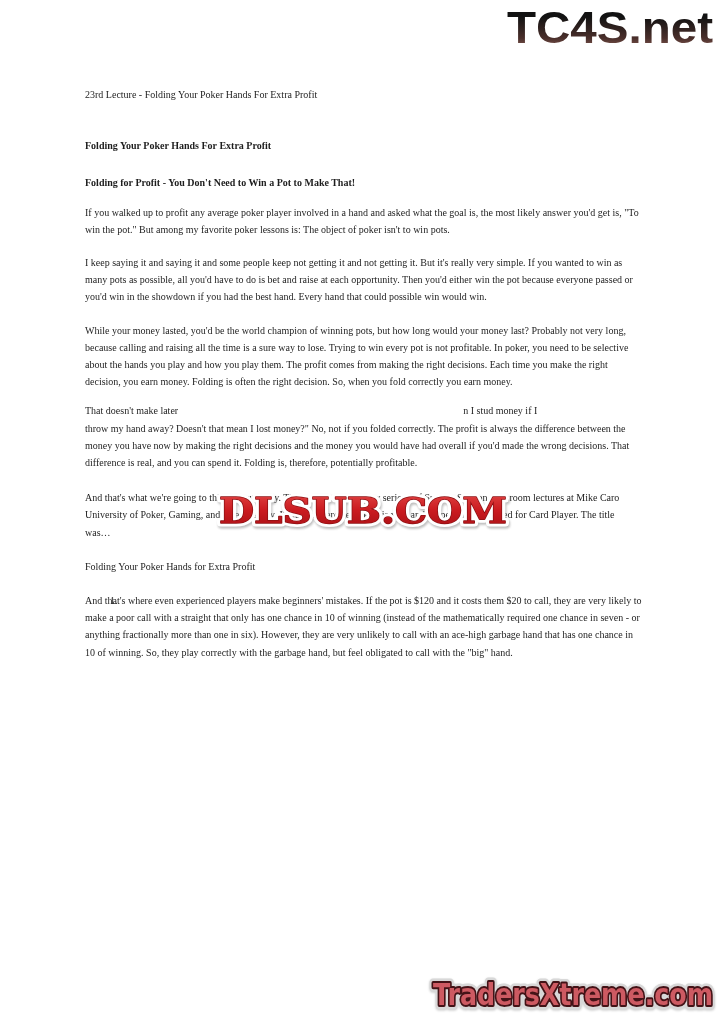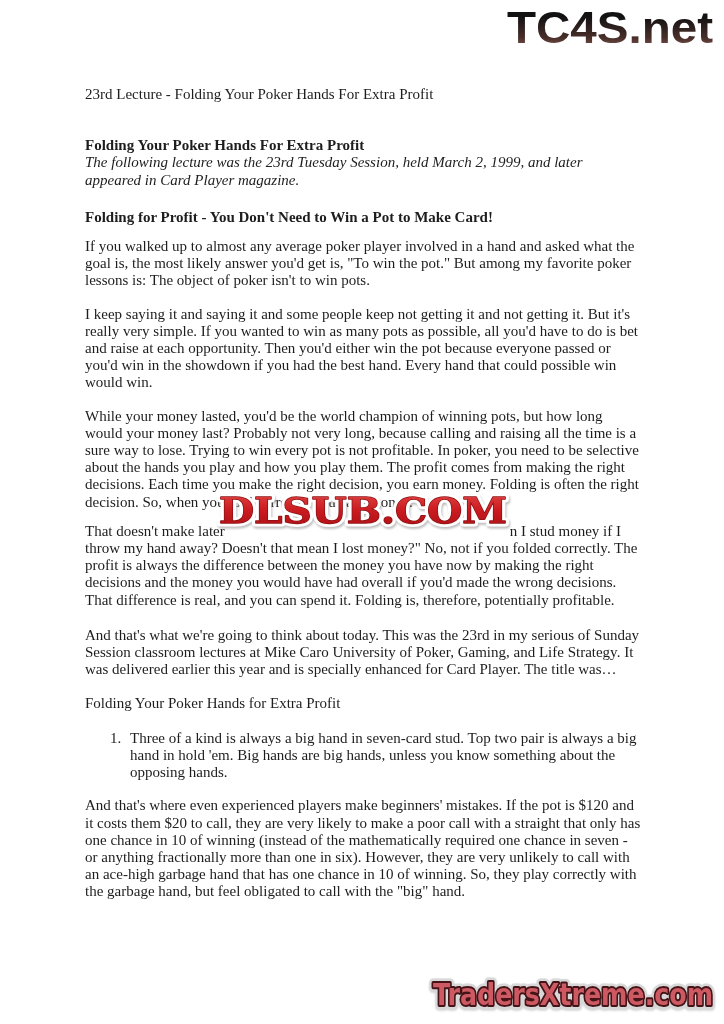--- a/index.html
+++ b/index.html
@@ -8,21 +8,21 @@
     width:724px; height:1024px;
     background:#ffffff;
     font-family:"Liberation Serif", serif;
     color:#1d1d1d;
     overflow:hidden;
   }
   .content {
     position:absolute;
     left:85px; top:86px;
     width:557px;
-    font-size:15px;
+    font-size:10px;
     line-height:17.2px;
     text-align:left;
   }
   .content p, .content .block { margin:0; }
   .mb34 { margin-bottom:34px !important; }
   .mb20 { margin-bottom:20px !important; }
   .mb18 { margin-bottom:18px !important; }
   .mb17 { margin-bottom:17px !important; }
   .mb16 { margin-bottom:16px !important; }
   .mb12 { margin-bottom:12px !important; }
@@ -51,43 +51,41 @@
     </defs>
     <text x="107" y="41" text-anchor="middle" font-family="Liberation Sans, sans-serif" font-weight="bold" font-size="44" fill="url(#tcg)" textLength="206" lengthAdjust="spacingAndGlyphs">TC4S.net</text>
   </svg>
 
   <div class="content">
 
     <p class="mb34">23rd Lecture - Folding Your Poker Hands For Extra Profit</p>
 
     <div class="block mb20">
       <span class="bold">Folding Your Poker Hands For Extra Profit</span><br>
-      <span class="italic">The following lecture was the 23rd Tuesday Session, held March 2, 1999, and later appeared in Card Player magazine.</span>
     </div>
 
-    <p class="bold mb12">Folding for Profit - You Don't Need to Win a Pot to Make Card!</p>
+    <p class="bold mb12">Folding for Profit - You Don't Need to Win a Pot to Make That!</p>
 
-    <p class="mb16">If you walked up to almost any average poker player involved in a hand and asked what the goal is, the most likely answer you'd get is, "To win the pot." But among my favorite poker lessons is: The object of poker isn't to win pots.</p>
+    <p class="mb16">If you walked up to profit any average poker player involved in a hand and asked what the goal is, the most likely answer you'd get is, "To win the pot." But among my favorite poker lessons is: The object of poker isn't to win pots.</p>
 
     <p class="mb16">I keep saying it and saying it and some people keep not getting it and not getting it. But it's really very simple. If you wanted to win as many pots as possible, all you'd have to do is bet and raise at each opportunity. Then you'd either win the pot because everyone passed or you'd win in the showdown if you had the best hand. Every hand that could possible win would win.</p>
 
     <p class="mb12">While your money lasted, you'd be the world champion of winning pots, but how long would your money last? Probably not very long, because calling and raising all the time is a sure way to lose. Trying to win every pot is not profitable. In poker, you need to be selective about the hands you play and how you play them. The profit comes from making the right decisions. Each time you make the right decision, you earn money. Folding is often the right decision. So, when you fold correctly you earn money.</p>
 
     <div class="block mb18">
       <span>That doesn't make later</span><span class="wgap"></span><span>n I stud money if I</span>
       <div>throw my hand away? Doesn't that mean I lost money?" No, not if you folded correctly. The profit is always the difference between the money you have now by making the right decisions and the money you would have had overall if you'd made the wrong decisions. That difference is real, and you can spend it. Folding is, therefore, potentially profitable.</div>
     </div>
 
     <p class="mb17">And that's what we're going to think about today. This was the 23rd in my serious of Sunday Session classroom lectures at Mike Caro University of Poker, Gaming, and Life Strategy. It was delivered earlier this year and is specially enhanced for Card Player. The title was…</p>
 
     <p class="mb17">Folding Your Poker Hands for Extra Profit</p>
 
     <div class="list-item">
       <span class="list-num">1.</span>
-      <div class="mb16">Three of a kind is always a big hand in seven-card stud. Top two pair is always a big hand in hold 'em. Big hands are big hands, unless you know something about the opposing hands.</div>
     </div>
     <div class="list-body2">And that's where even experienced players make beginners' mistakes. If the pot is $120 and it costs them $20 to call, they are very likely to make a poor call with a straight that only has one chance in 10 of winning (instead of the mathematically required one chance in seven - or anything fractionally more than one in six). However, they are very unlikely to call with an ace-high garbage hand that has one chance in 10 of winning. So, they play correctly with the garbage hand, but feel obligated to call with the "big" hand.</div>
 
   </div>
 
   <svg class="dlsub-watermark" width="300" height="52" viewBox="0 0 300 52">
     <defs>
       <linearGradient id="dlg" x1="0" y1="0" x2="0" y2="1">
         <stop offset="0" stop-color="#e34b49"></stop>
         <stop offset="0.5" stop-color="#cb1b20"></stop>

